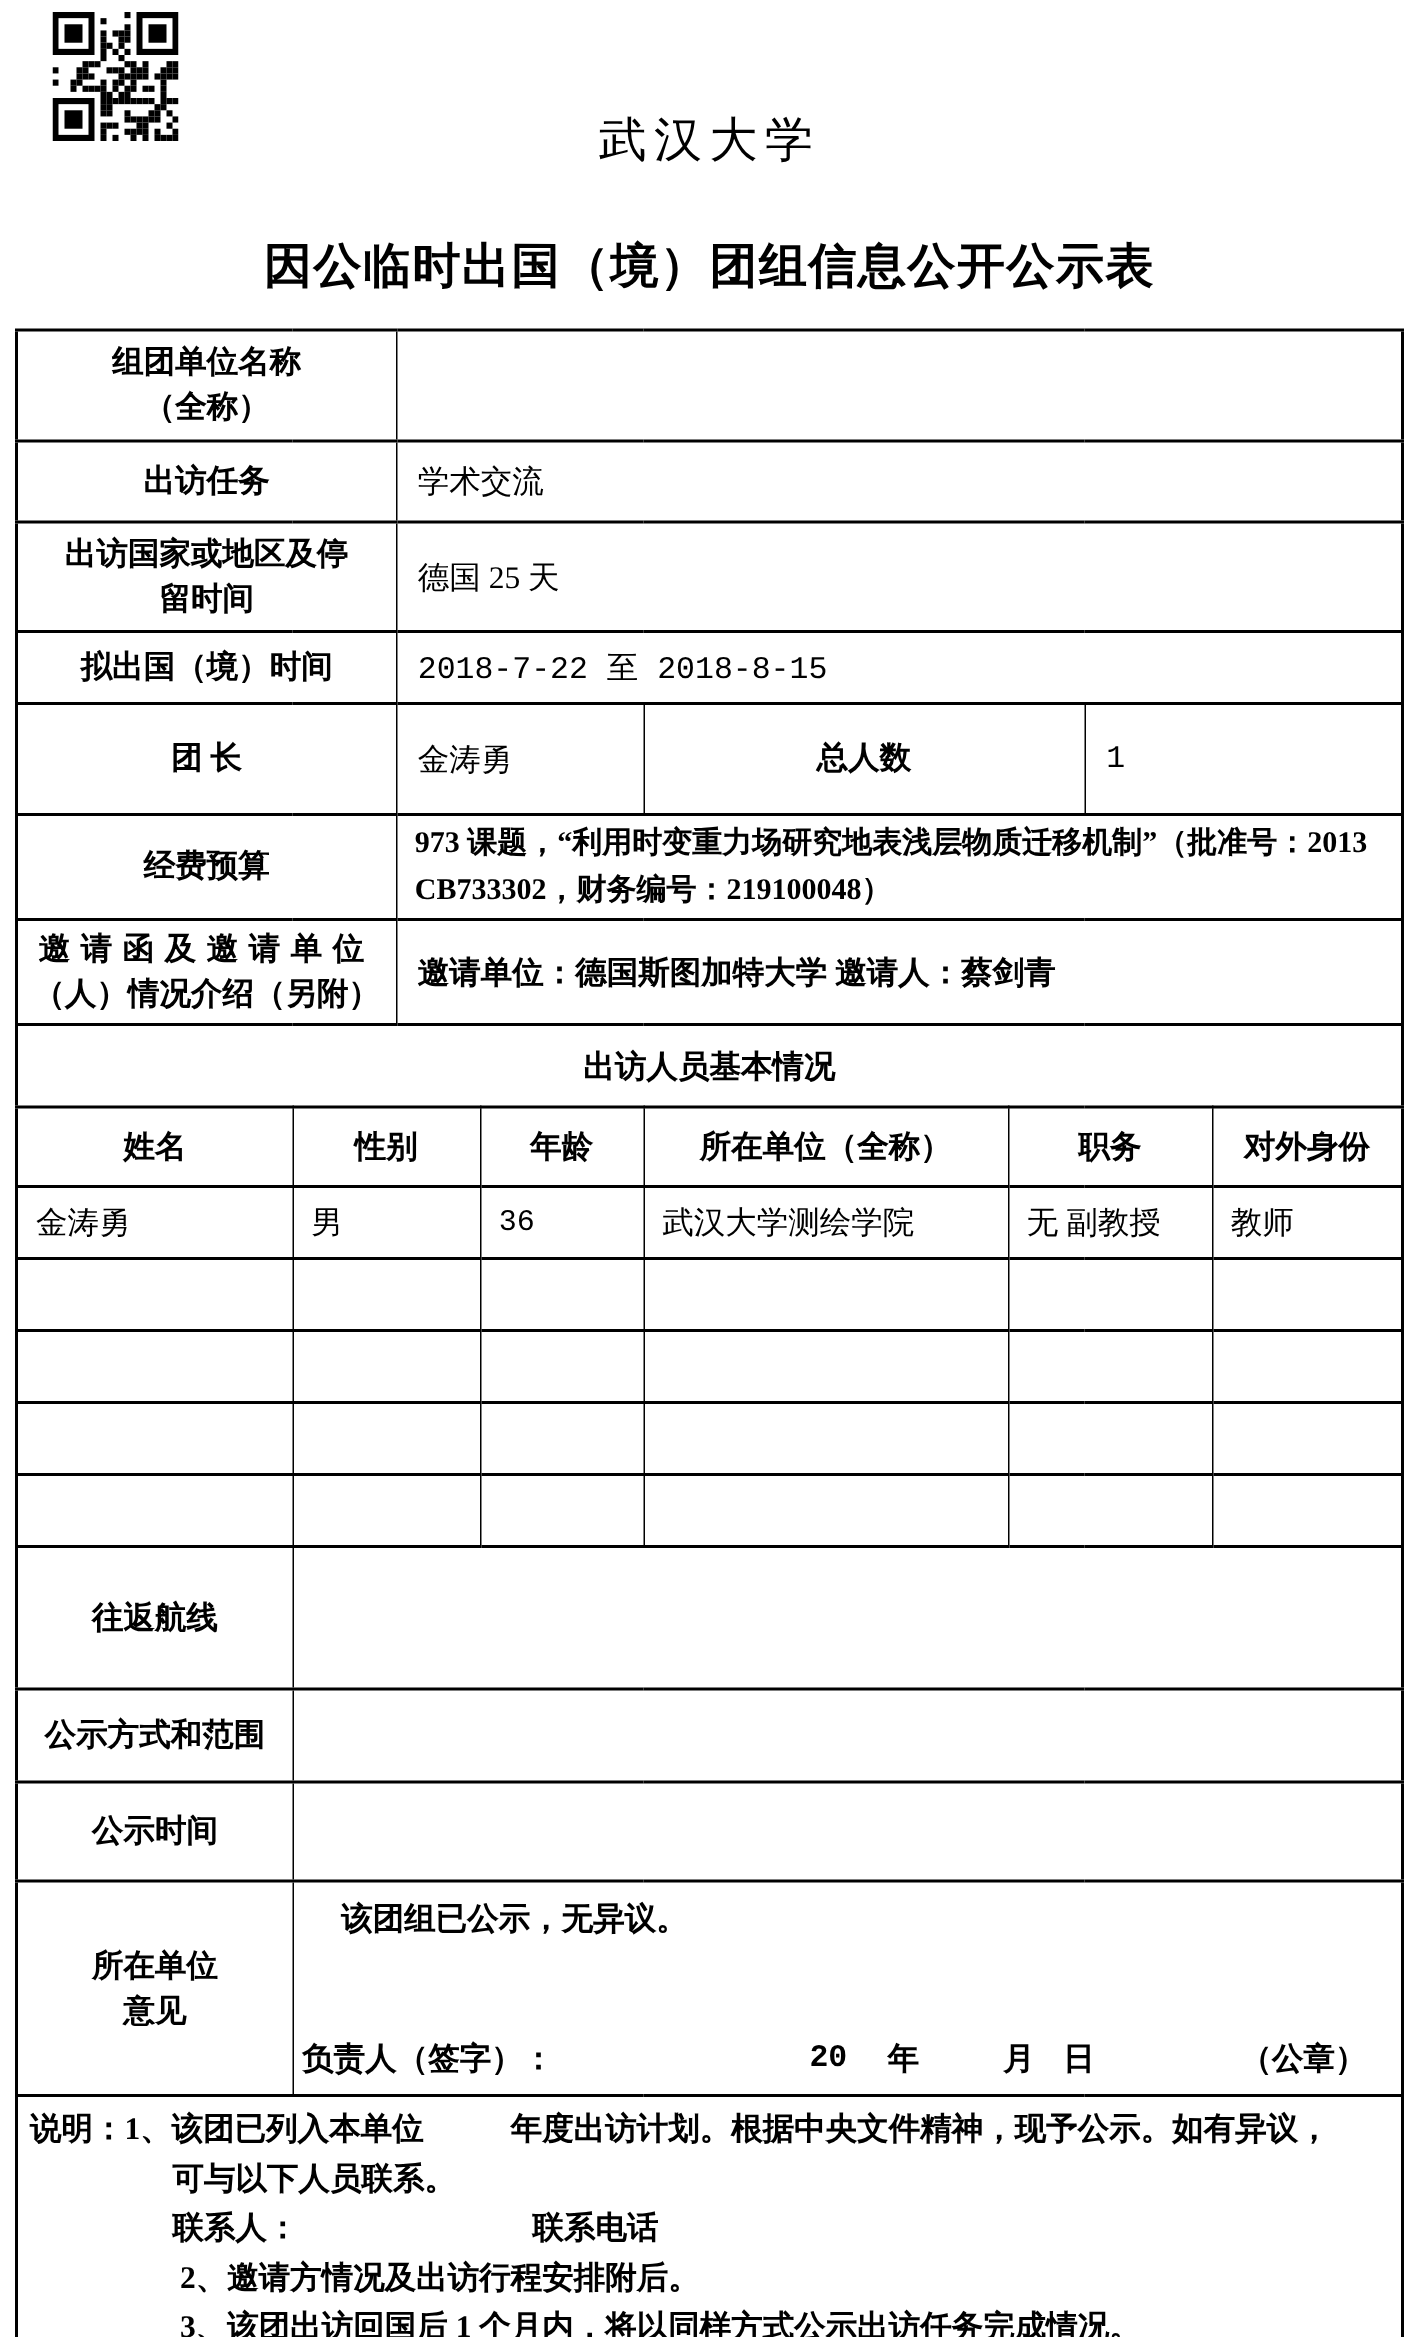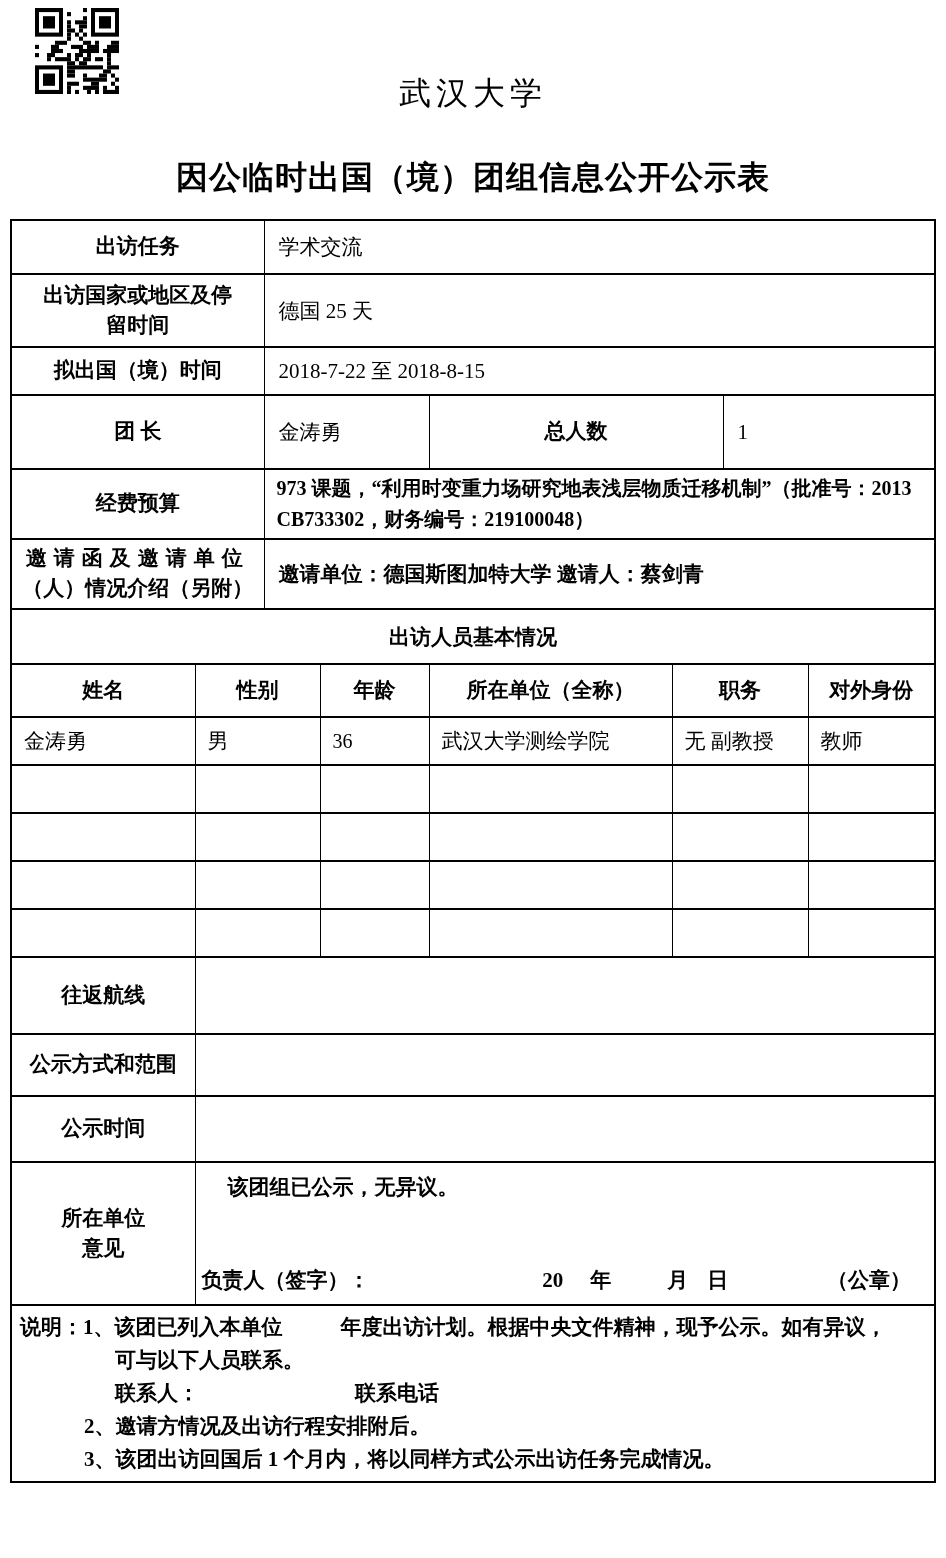--- a/index.html
+++ b/index.html
@@ -17,41 +17,41 @@
     border:2px solid #000;
   }
   td{
     border:1px solid #000;border-top:2px solid #000;border-bottom:2px solid #000;
     font-size:21px;vertical-align:middle;padding:2px 10px;word-break:break-all;
     overflow:hidden;
   }
   td.lbl{text-align:center;font-weight:700;padding:2px 6px;line-height:1.42;}
   td.val{text-align:left;font-weight:400;padding-left:14px;}
   td.valb{text-align:left;font-weight:700;padding-left:14px;line-height:1.55;}
-  .num{font-family:Liberation Serif, serif;font-weight:700;}
+  .num{font-family:Liberation Mono, monospace;font-weight:700;}
   .spread{letter-spacing:7px;}
   td.section{text-align:center;font-weight:700;}
   td.pcell{text-align:left;font-weight:400;padding-left:12px;}
   td.pcell.num{font-size:20px;}
   
   td.opinion-cell{position:relative;vertical-align:top;padding:10px 28px 8px 6px;font-weight:700;}
   .opinion-statement{text-indent:26px;line-height:1.4;}
   .opinion-sign{position:absolute;left:6px;right:23px;bottom:10px;display:flex;align-items:center;font-weight:700;}
   .opinion-sign .sp1{flex:1.75;}
   .opinion-sign .sp2{flex:1;}
   .dtok0{margin-right:27px;}
   .dtok1{margin-right:56px;}
   .dtok2{margin-right:19px;}
   
   td.notes{vertical-align:top;text-align:left;font-weight:700;padding:5px 8px;line-height:33px;}
   .note-line{white-space:nowrap;}
   .note-line1{display:flex;}
   .note-gap{display:inline-block;width:58px;}
   .note-indent-a{margin-left:95px;}
-  .note-indent-b{margin-left:64px;}
+  .note-indent-b{margin-left:100px;}
   .note-line3{display:flex;}
   .phone-gap{display:inline-block;width:156px;}
 </style>
 </head>
 <body>
 
 <div class="qr"><svg xmlns="http://www.w3.org/2000/svg" width="84" height="86" viewBox="0 0 84 84" preserveAspectRatio="none" fill="#000">
       <rect x="0" y="0" width="28" height="28"></rect>
       <rect x="4" y="4" width="20" height="20" fill="#fff"></rect>
       <rect x="8" y="8" width="12" height="12"></rect>
@@ -196,20 +196,27 @@
       <col style="width:69px">
       <col style="width:56px">
       <col style="width:109px">
     <col style="width:243px">
       <col style="width:51px">
       <col style="width:85px">
       <col style="width:127px">
   </colgroup>
 
   <tbody>
+      <tr style="height:74px">
+    <td class="lbl" colspan="2">
+      <div>组团单位名称</div>
+      <div>（全称）</div>
+    </td>
+    <td class="val" colspan="6"></td>
+  </tr>
 
   <tr style="height:54px">
     <td class="lbl" colspan="2">出访任务</td>
     <td class="val" colspan="6">学术交流</td>
   </tr>
 
   <tr style="height:73px">
     <td class="lbl" colspan="2">
       <div>出访国家或地区及停</div>
       <div>留时间</div>
@@ -289,21 +296,21 @@
   </tr>
   <tr style="height:48px">
     <td class="pcell"></td>
     <td class="pcell" colspan="2"></td>
     <td class="pcell num"></td>
     <td class="pcell"></td>
     <td class="pcell" colspan="2"></td>
     <td class="pcell"></td>
   </tr>
 
-  <tr style="height:77px">
+  <tr style="height:95px">
     <td class="lbl">往返航线</td>
     <td class="val" colspan="7"></td>
   </tr>
 
   <tr style="height:62px">
     <td class="lbl">公示方式和范围</td>
     <td class="val" colspan="7"></td>
   </tr>
 
   <tr style="height:66px">

